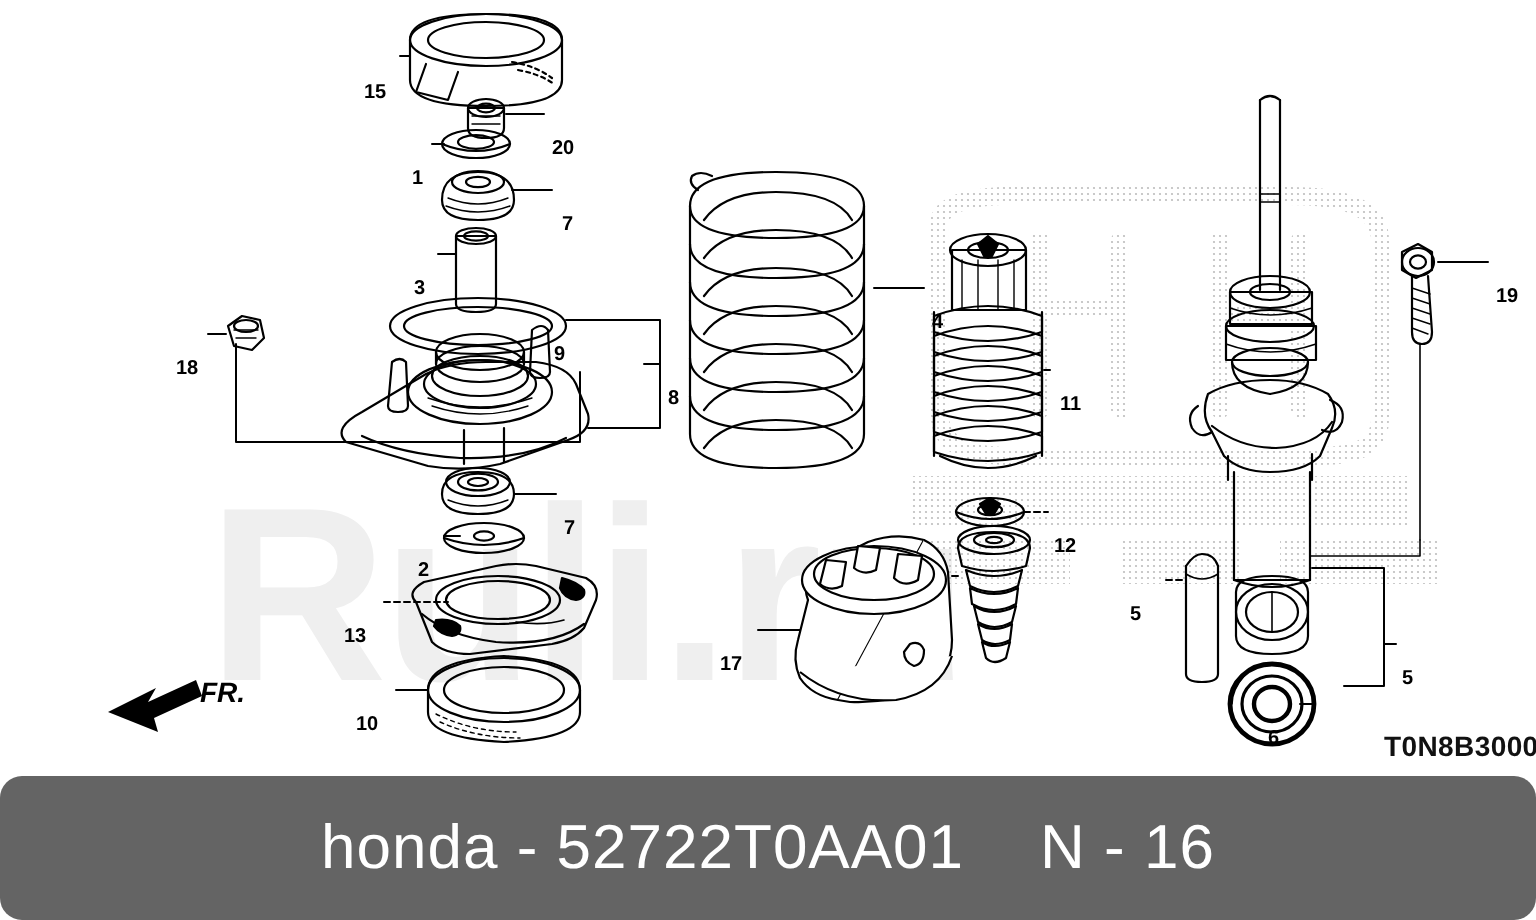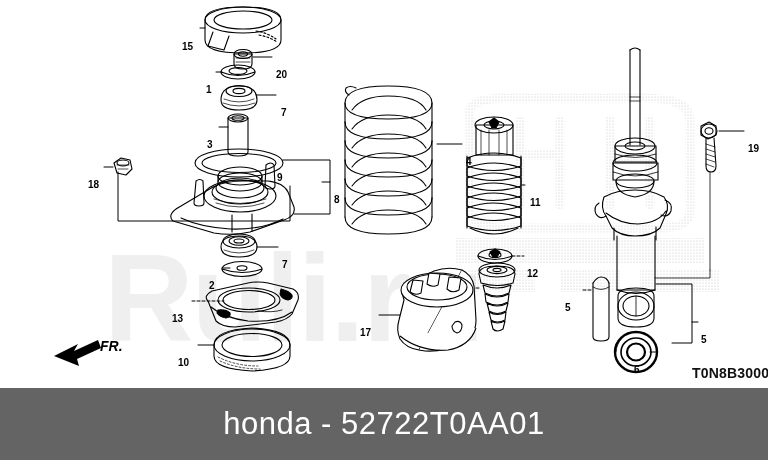--- a/index.html
+++ b/index.html
@@ -98,20 +98,21 @@
   #footer-bar {
     position: absolute;
     left: 0;
     top: 388px;
     width: 768px;
     height: 72px;
     background: #646464;
     display: flex;
     align-items: center;
     justify-content: center;
+    border-radius: 11px;
   }
   #footer-inner {
     display: flex;
     align-items: baseline;
   }
   #footer-part {
     color: #ffffff;
     font-family: "Liberation Sans", sans-serif;
     font-size: 31px;
     font-weight: normal;
@@ -445,16 +446,17 @@
       <div id="fr-label">FR.</div>
     </div>
 
     <div id="drawing-code">T0N8B3000</div>
 
   </div>
 
   <div id="footer-bar">
     <div id="footer-inner">
       <span id="footer-part">honda - 52722T0AA01</span>
+      <span id="footer-ref">N - 16</span>
     </div>
   </div>
 
 </div>
 
 </body></html>

